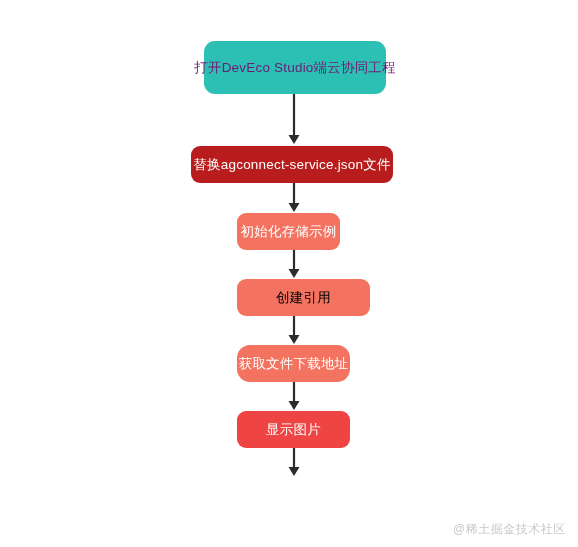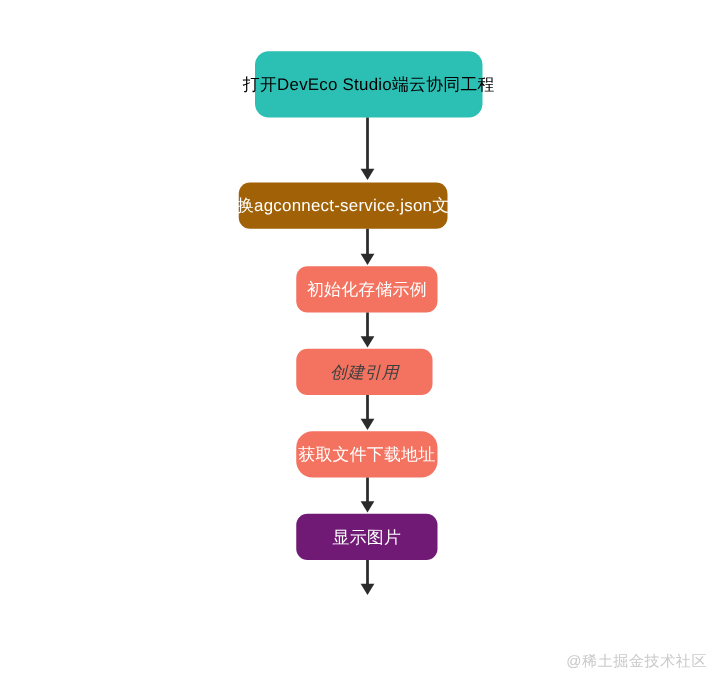--- a/index.html
+++ b/index.html
@@ -61,41 +61,41 @@
     letter-spacing: 0.5px;
     white-space: nowrap;
     user-select: none;
   }
 </style>
 </head>
 <body>
 
 <div id="flow-canvas" style="width: 578px; height: 547px; background: rgb(255, 255, 255);">
 
-  <div class="node node-start" style="left: 204px; top: 41px; width: 182px; height: 53px; background: rgb(44, 191, 179); color: #000000;">
+  <div class="node node-start" style="left: 204px; top: 41px; width: 182px; height: 53px; background: rgb(44, 191, 179); color: #701a75;">
     <span>打开DevEco Studio端云协同工程</span>
   </div>
 
-  <div class="node node-step" style="left: 191px; top: 146px; width: 167px; height: 37px; background: #a16207; color: rgb(255, 255, 255);">
+  <div class="node node-step" style="left: 191px; top: 146px; width: 202px; height: 37px; background: #b91c1c; color: rgb(255, 255, 255);">
     <span>替换agconnect-service.json文件</span>
   </div>
 
-  <div class="node node-step" style="left: 237px; top: 213px; width: 113px; height: 37px; background: rgb(244, 115, 96); color: rgb(255, 255, 255);">
+  <div class="node node-step" style="left: 237px; top: 213px; width: 103px; height: 37px; background: rgb(244, 115, 96); color: rgb(255, 255, 255);">
     <span>初始化存储示例</span>
   </div>
 
-  <div class="node node-step" style="left: 237px; top: 279px; width: 109px; height: 37px; background: rgb(244, 115, 96); color: #404040; font-style: italic;">
+  <div class="node node-step" style="left: 237px; top: 279px; width: 133px; height: 37px; background: rgb(244, 115, 96); color: #000000;">
     <span>创建引用</span>
   </div>
 
   <div class="node node-step" style="left: 237px; top: 345px; width: 113px; height: 37px; background: rgb(244, 115, 96); color: rgb(255, 255, 255); border-radius: 13px;">
     <span>获取文件下载地址</span>
   </div>
 
-  <div class="node node-step" style="left: 237px; top: 411px; width: 113px; height: 37px; background: #701a75; color: rgb(255, 255, 255);">
+  <div class="node node-step" style="left: 237px; top: 411px; width: 113px; height: 37px; background: #ef4444; color: rgb(255, 255, 255);">
     <span>显示图片</span>
   </div>
 
 
   <div class="connector" style="left: 294px; top: 94px;">
       <svg width="16" height="50">
         <line x1="8" y1="0" x2="8" y2="42" stroke="#2b2b2b" stroke-width="2.2"></line>
         <polygon points="2.5,41 13.5,41 8,50" fill="#2b2b2b"></polygon>
       </svg>
     </div>

